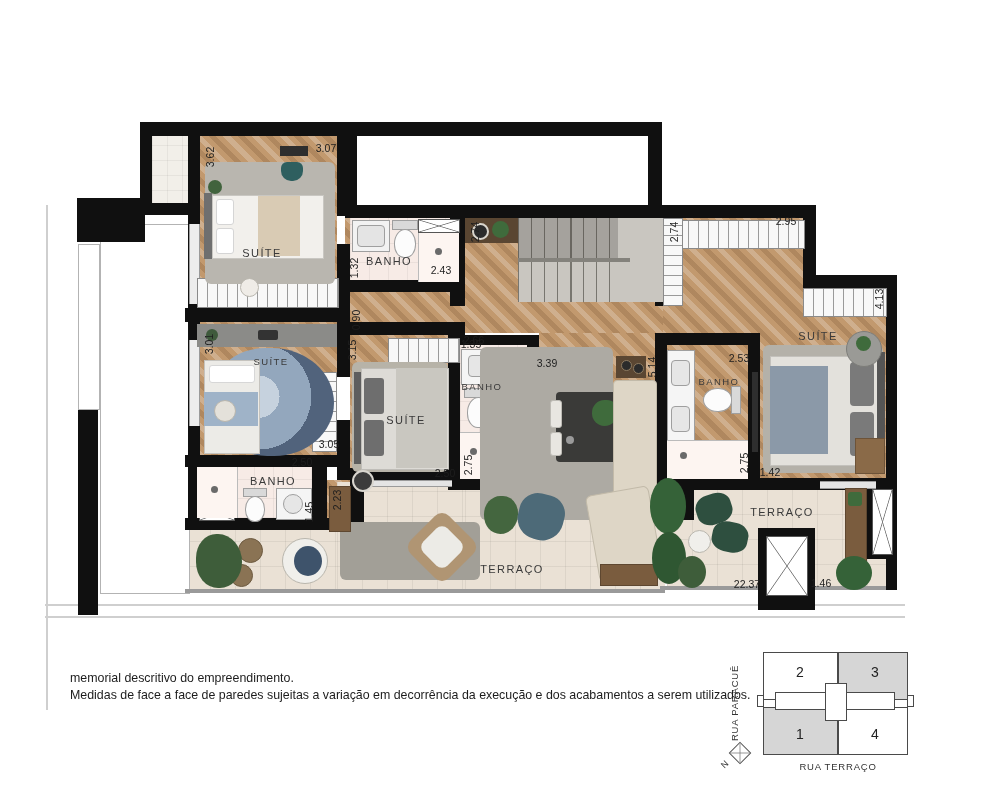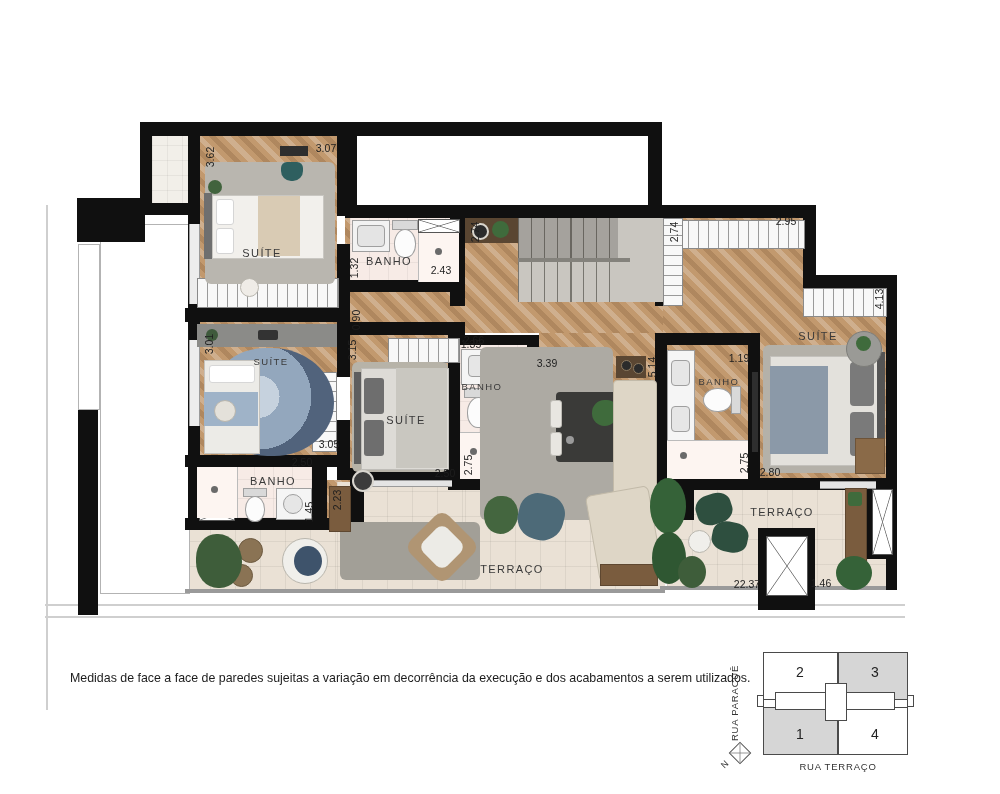--- a/index.html
+++ b/index.html
@@ -246,43 +246,44 @@
   <div class="rlabel" style="left:273px;top:481px;">BANHO</div>
   <div class="rlabel" style="left:512px;top:569px;">TERRAÇO</div>
   <div class="rlabel" style="left:782px;top:512px;">TERRAÇO</div>
 
   <div class="dimh" style="left:326px;top:148px;">3.07</div>
   <div class="dimh" style="left:441px;top:270px;">2.43</div>
   <div class="dimh" style="left:786px;top:221px;">2.95</div>
   <div class="dimh" style="left:474px;top:340px;">2.66</div>
   <div class="dimh" style="left:471px;top:344px;">1.35</div>
   <div class="dimh" style="left:547px;top:363px;">3.39</div>
-  <div class="dimh" style="left:739px;top:358px;">1.19</div>
+  <div class="dimh" style="left:739px;top:358px;">2.53</div>
   <div class="dimh" style="left:329px;top:444px;">3.05</div>
   <div class="dimh" style="left:445px;top:473px;">2.50</div>
   <div class="dimh" style="left:302px;top:462px;">2.50</div>
-  <div class="dimh" style="left:770px;top:472px;">2.80</div>
+  <div class="dimh" style="left:770px;top:472px;">1.42</div>
   <div class="dimh" style="left:747px;top:584px;">22.37</div>
   <div class="dimh" style="left:821px;top:583px;">1.46</div>
 
   <div class="dimv" style="left:210px;top:157px;">3.62</div>
   <div class="dimv" style="left:354px;top:268px;">1.32</div>
   <div class="dimv" style="left:475px;top:232px;">2.74</div>
   <div class="dimv" style="left:674px;top:232px;">2.74</div>
   <div class="dimv" style="left:879px;top:299px;">4.13</div>
   <div class="dimv" style="left:356px;top:320px;">0.90</div>
   <div class="dimv" style="left:209px;top:344px;">3.01</div>
   <div class="dimv" style="left:352px;top:350px;">3.15</div>
   <div class="dimv" style="left:652px;top:367px;">5.14</div>
   <div class="dimv" style="left:468px;top:465px;">2.75</div>
   <div class="dimv" style="left:744px;top:463px;">2.75</div>
   <div class="dimv" style="left:309px;top:512px;">1.45</div>
   <div class="dimv" style="left:337px;top:500px;">2.23</div>
 
   <div class="abs" style="left:70px;top:670px;width:660px;">
+    <div class="note-line">memorial descritivo do empreendimento.</div>
     <div class="note-line">Medidas de face a face de paredes sujeitas a variação em decorrência da execução e dos acabamentos a serem utilizados.</div>
   </div>
 
   <div class="abs" style="left:720px;top:645px;width:210px;height:135px;">
     <div class="kp-unit" style="left:43px;top:7px;width:75px;height:48px;background:#fff;"></div>
     <div class="kp-unit" style="left:118px;top:7px;width:70px;height:48px;background:#d6d6d6;"></div>
     <div class="kp-unit" style="left:43px;top:62px;width:75px;height:48px;background:#d6d6d6;"></div>
     <div class="kp-unit" style="left:118px;top:62px;width:70px;height:48px;background:#fff;"></div>
     <div class="kp-unit" style="left:55px;top:47px;width:120px;height:18px;background:#fff;"></div>
     <div class="kp-unit" style="left:105px;top:38px;width:22px;height:38px;background:#fff;"></div>

